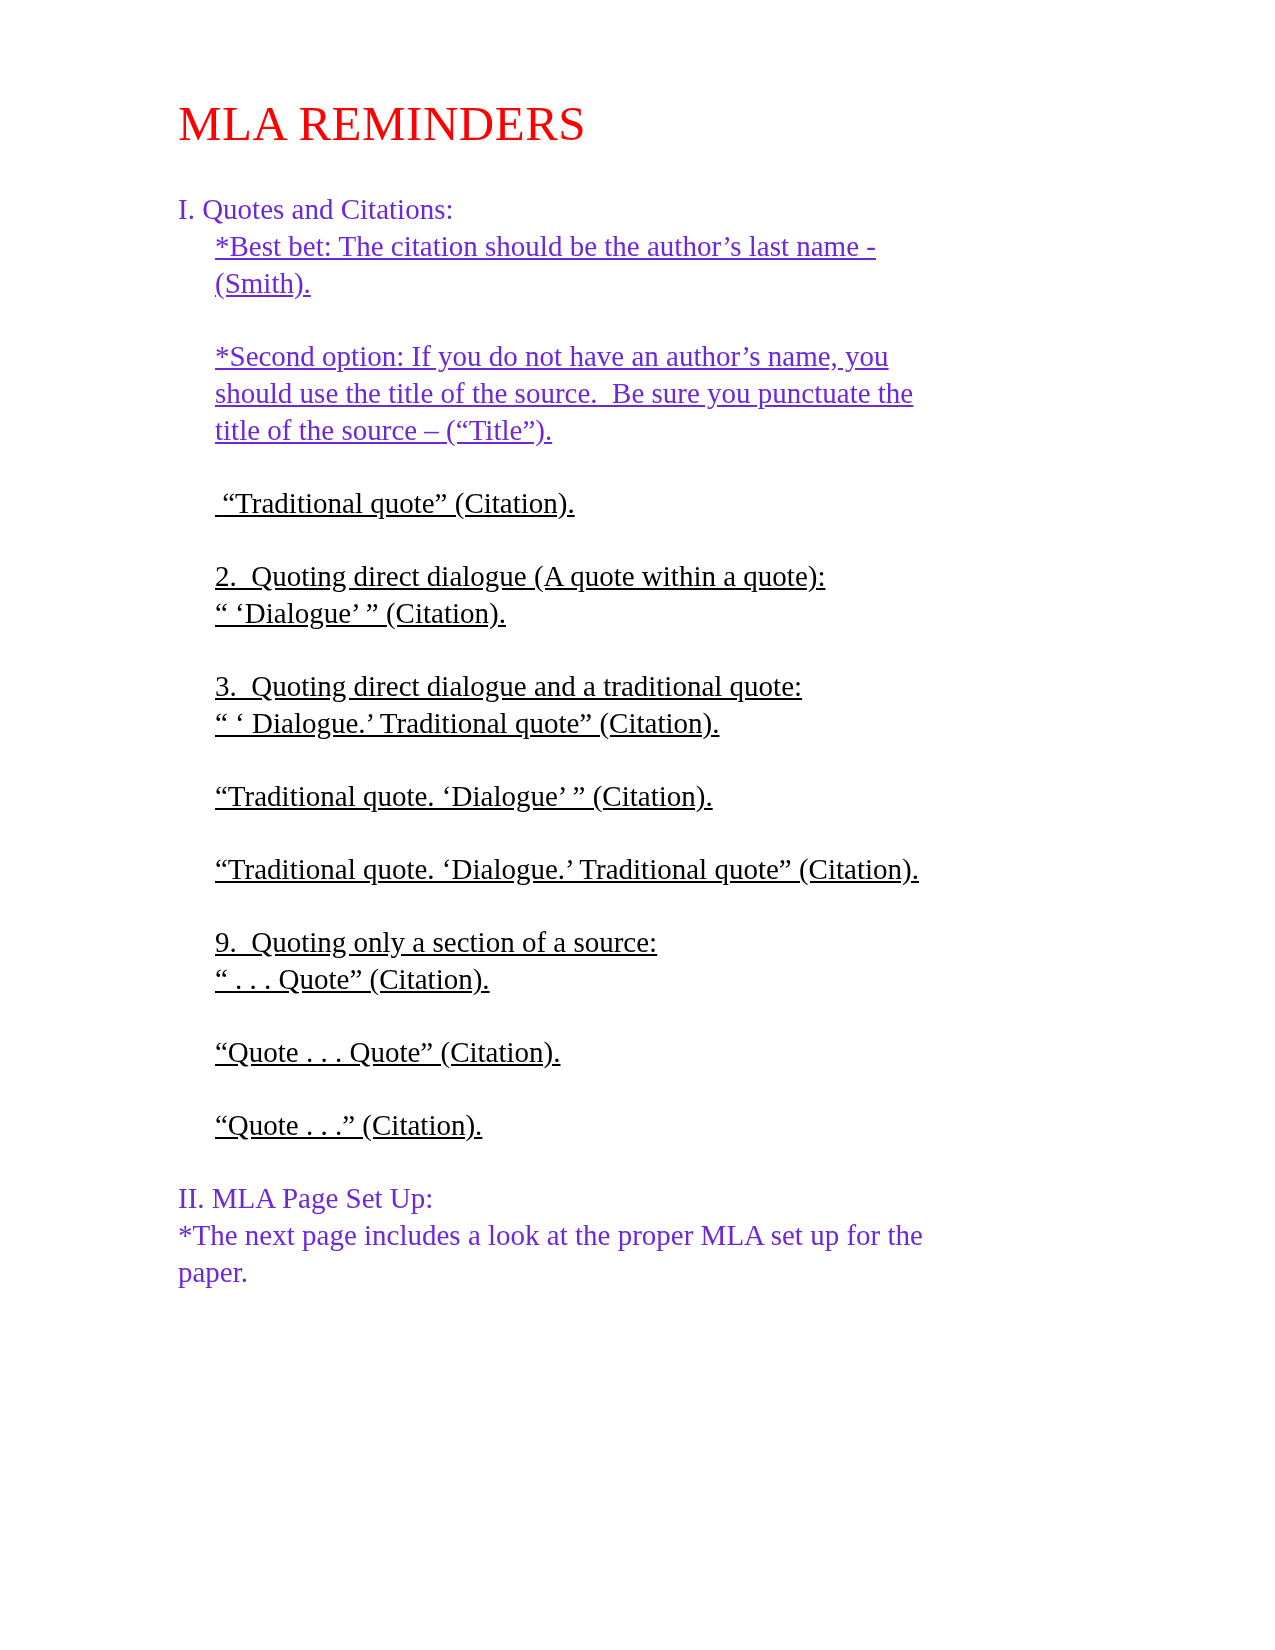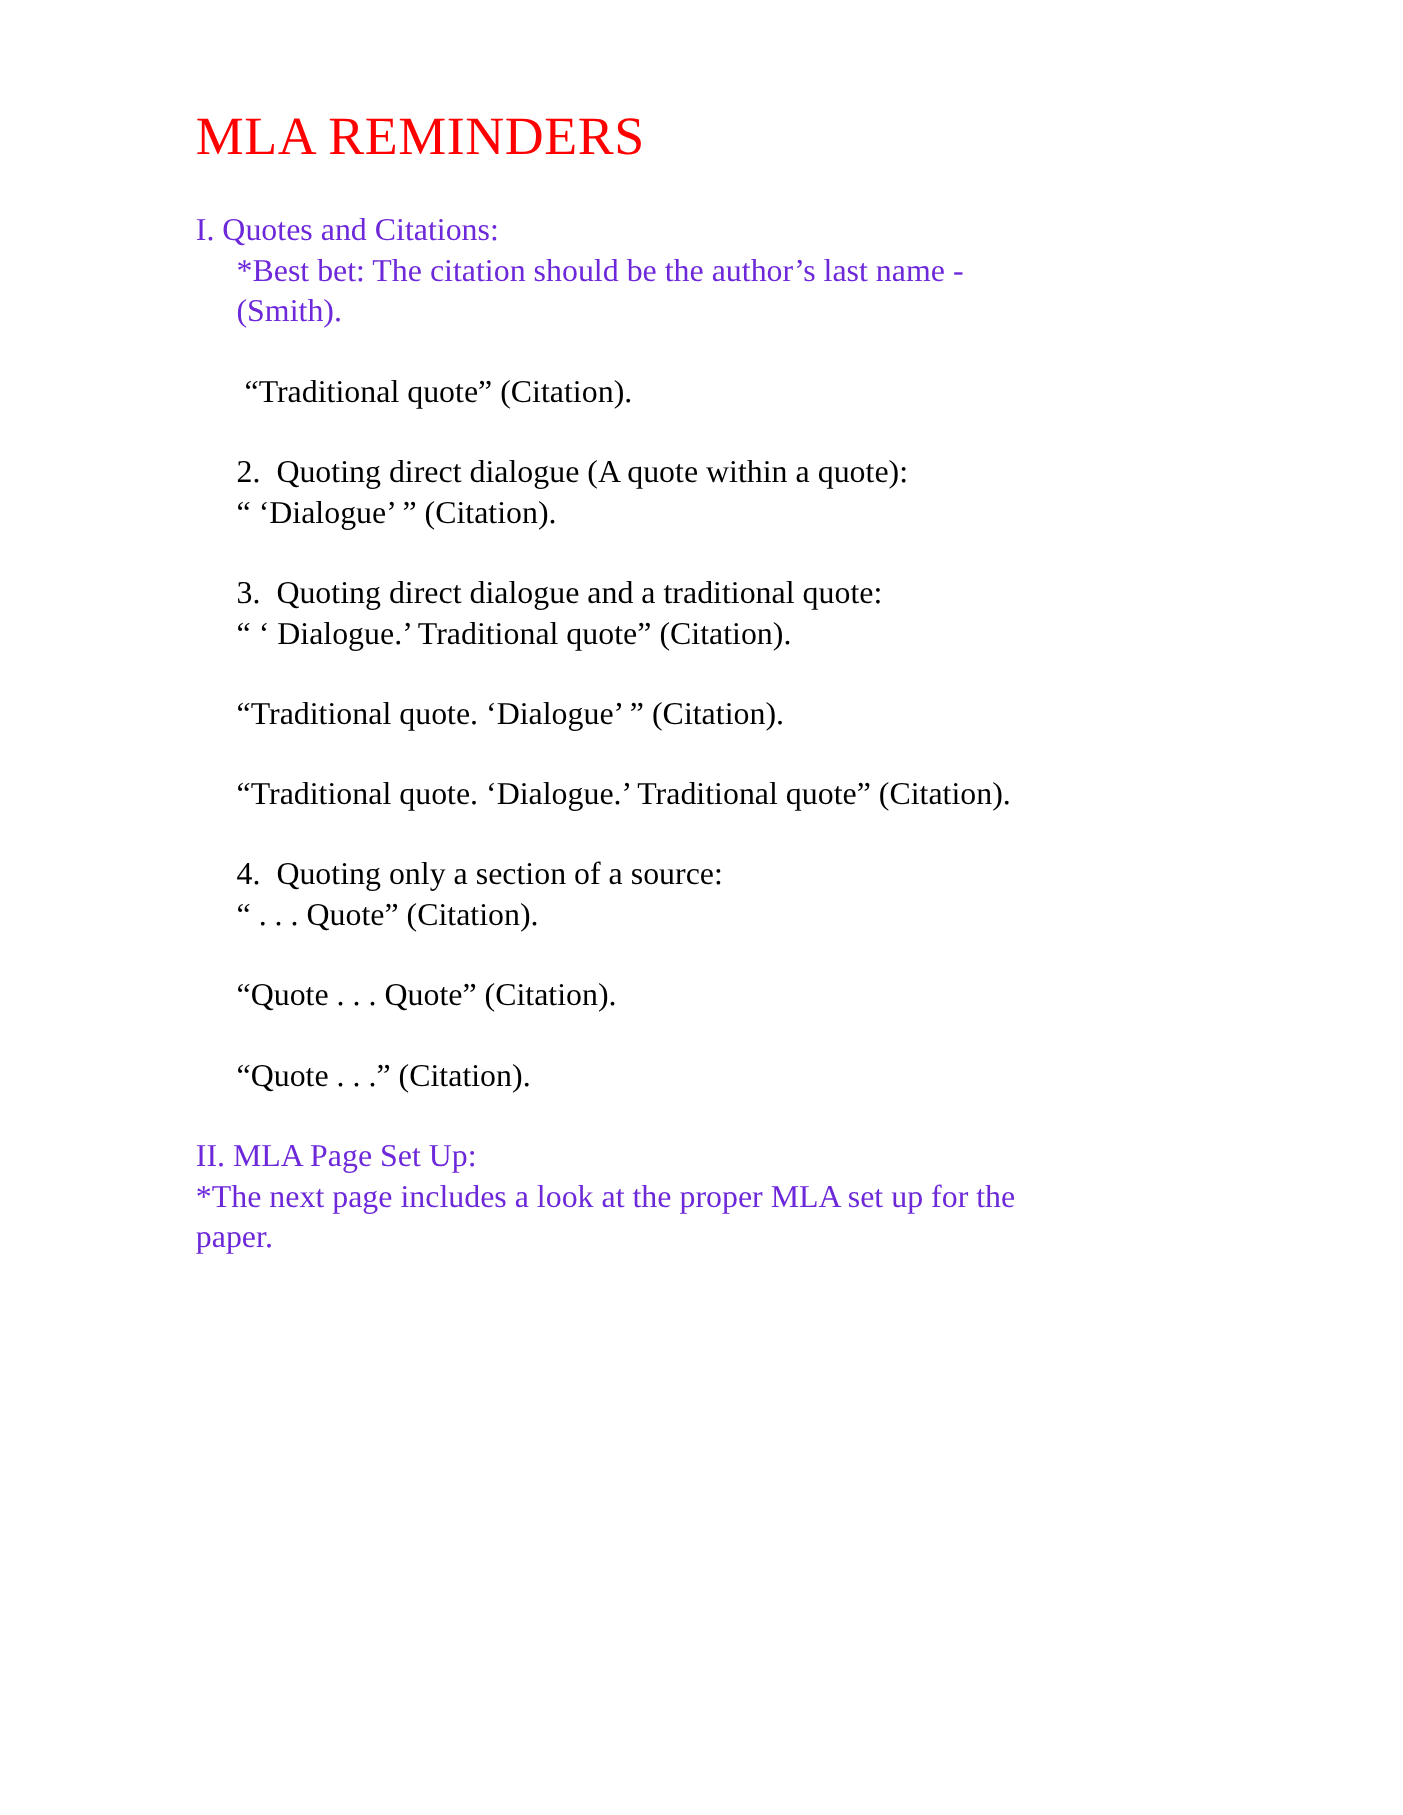--- a/index.html
+++ b/index.html
@@ -27,21 +27,21 @@
     margin: 0 0 40px 0;
     line-height: 1.1;
     letter-spacing: 0.5px;
   }
   .para {
     font-size: 29px;
     line-height: 37px;
     margin: 0 0 36px 0;
   }
   .para.red { color: #6d28d9; }
-  .para.indent { padding-left: 37px; }
+  .para.indent { padding-left: 37px; text-decoration: underline; }
   .para.no-gap { margin-bottom: 0; }
   .line {
     white-space: pre-wrap;
   }
 </style>
 </head>
 <body>
 
 <div class="page">
 
@@ -49,20 +49,25 @@
 
   <div class="para red no-gap">
     <div class="line">I. Quotes and Citations:</div>
   </div>
 
   <div class="para red indent">
     <div class="line">*Best bet: The citation should be the author’s last name -</div>
     <div class="line">(Smith).</div>
   </div>
 
+  <div class="para red indent">
+    <div class="line">*Second option: If you do not have an author’s name, you</div>
+    <div class="line">should use the title of the source.  Be sure you punctuate the</div>
+    <div class="line">title of the source – (“Title”).</div>
+  </div>
 
   <div class="para red indent">
   </div>
 
   <div class="para indent">
     <div class="line"> “Traditional quote” (Citation).</div>
   </div>
 
   <div class="para indent">
     <div class="line">2.  Quoting direct dialogue (A quote within a quote):</div>
@@ -76,21 +81,21 @@
 
   <div class="para indent">
     <div class="line">“Traditional quote. ‘Dialogue’ ” (Citation).</div>
   </div>
 
   <div class="para indent">
     <div class="line">“Traditional quote. ‘Dialogue.’ Traditional quote” (Citation).</div>
   </div>
 
   <div class="para indent">
-    <div class="line">4.  Quoting only a section of a source:</div>
+    <div class="line">9.  Quoting only a section of a source:</div>
     <div class="line">“ . . . Quote” (Citation).</div>
   </div>
 
   <div class="para indent">
     <div class="line">“Quote . . . Quote” (Citation).</div>
   </div>
 
   <div class="para indent">
     <div class="line">“Quote . . .” (Citation).</div>
   </div>

